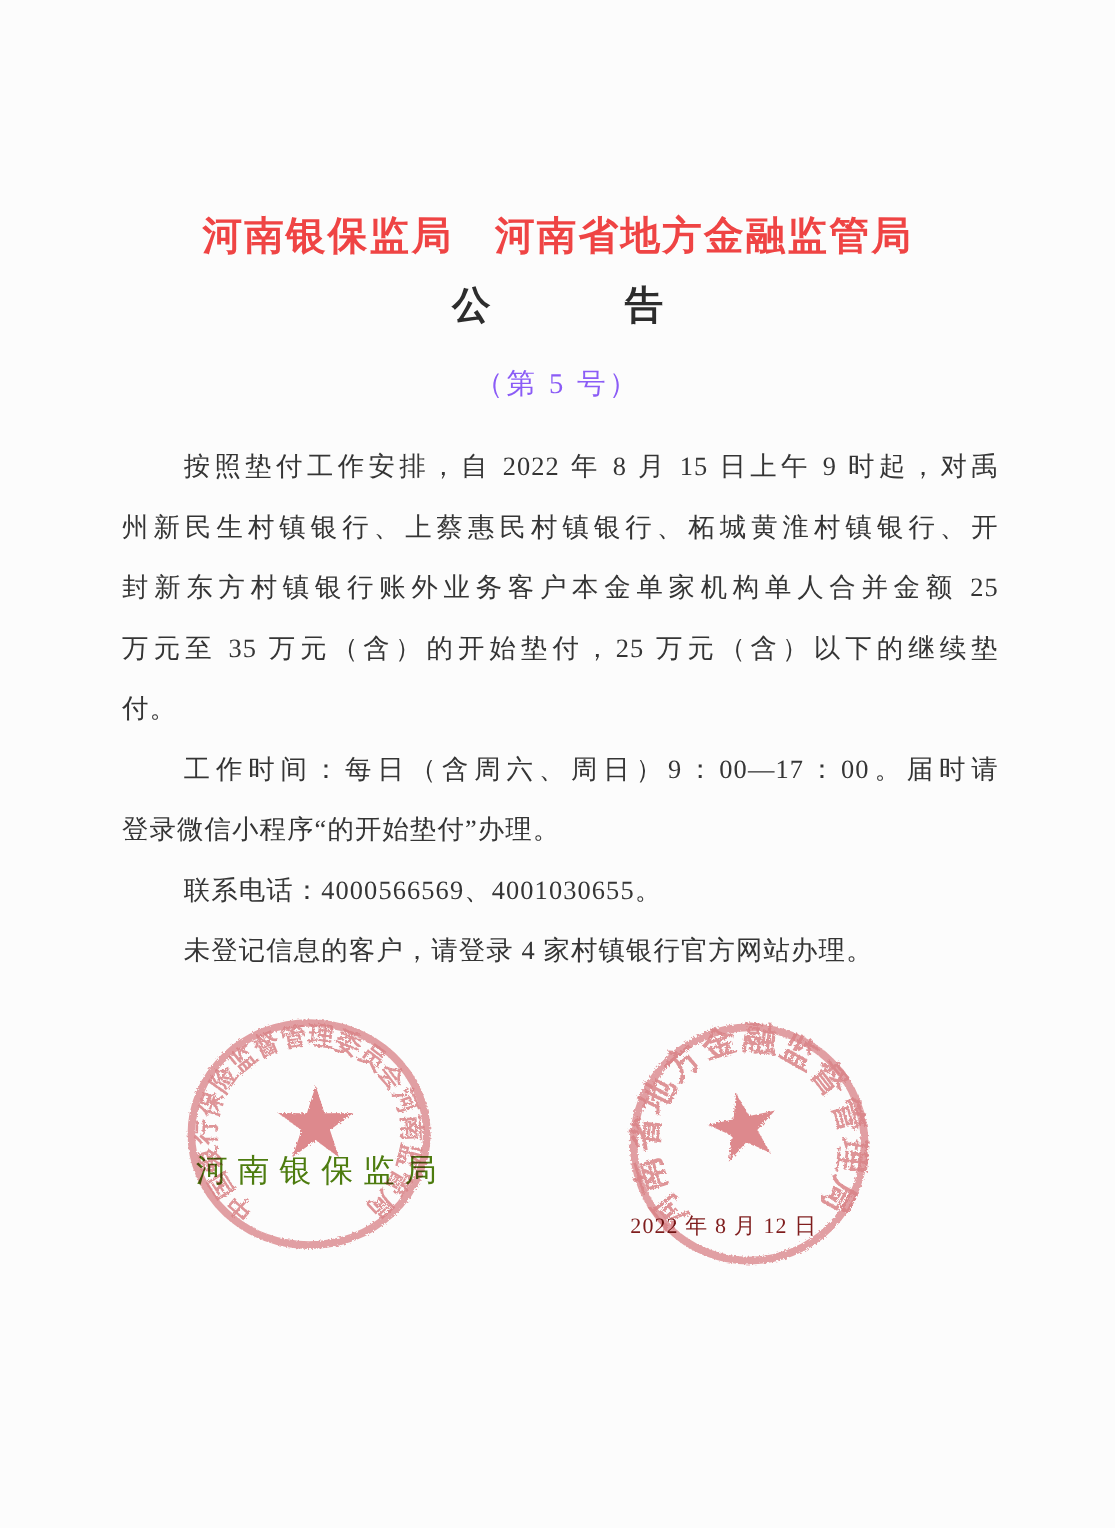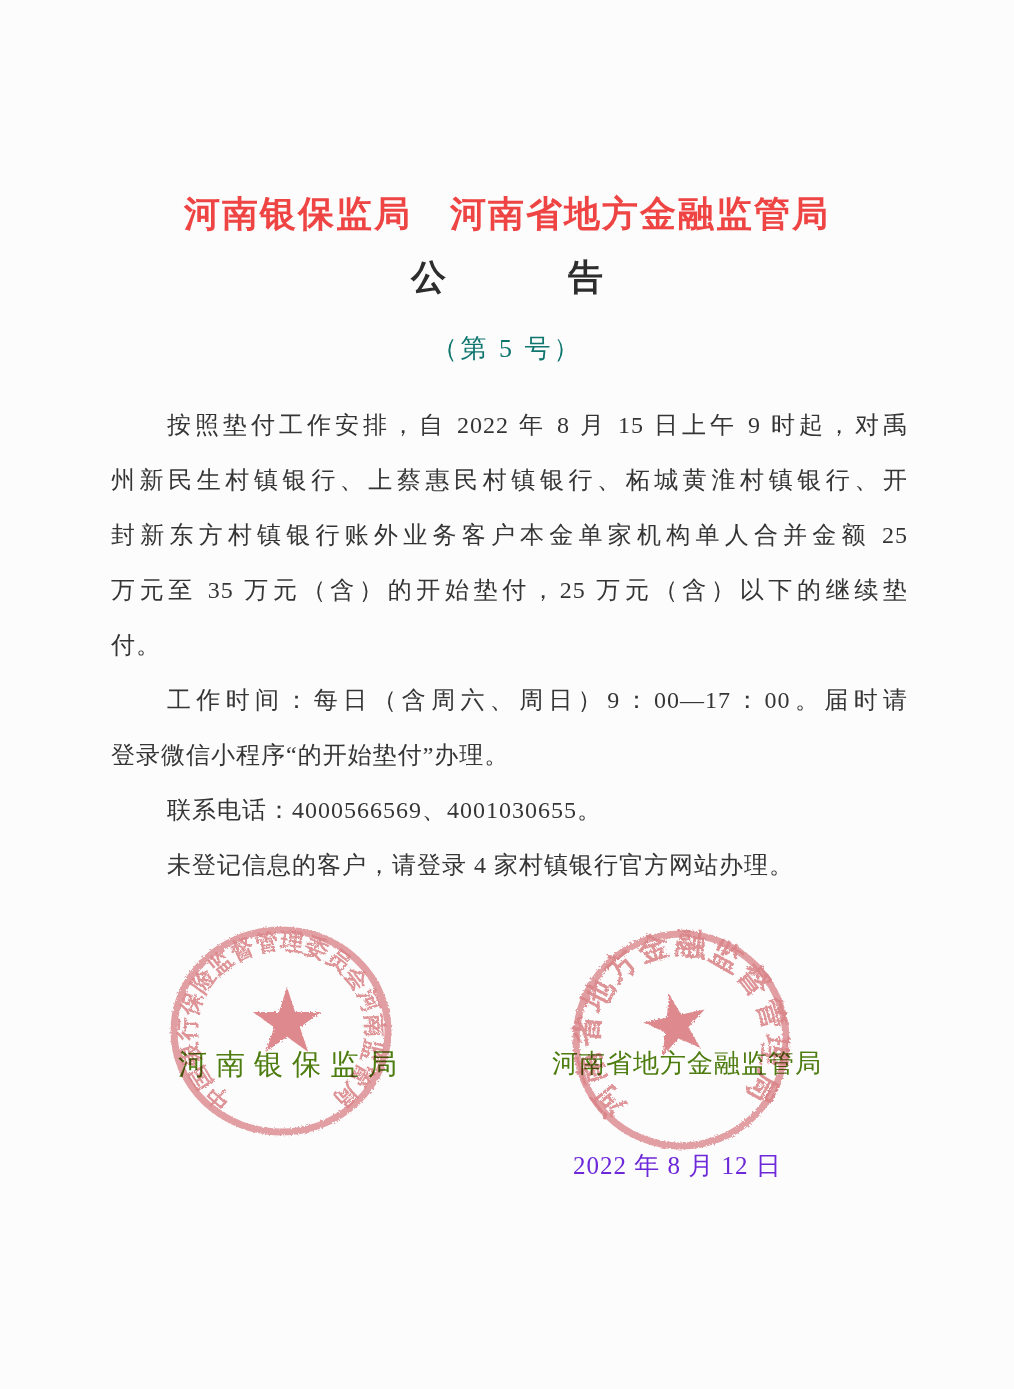--- a/index.html
+++ b/index.html
@@ -18,21 +18,21 @@
     white-space:pre;
   }
   .heading-row{
     position:absolute;top:254px;left:0;width:1014px;
     display:flex;justify-content:center;gap:122px;
     font-size:35px;font-weight:bold;color:#2d2d2d;
   }
   .doc-number{
     position:absolute;top:331px;left:0;width:1014px;
     text-align:center;
-    font-size:26px;color:#0f766e;
+    font-size:26px;color:#8b5cf6;
     letter-spacing:3px;
   }
   .doc-body{
     position:absolute;top:398px;left:111px;width:797px;
     font-size:24px;color:#353535;
   }
   .bl{
     height:55px;line-height:55px;
     white-space:nowrap;
     letter-spacing:1px;
@@ -41,21 +41,21 @@
     white-space:normal;
     text-align:justify;
     text-align-last:justify;
   }
   .bl.indent{ text-indent:56px; }
   .sig{
     position:absolute;color:#4d7c0f;white-space:pre;
   }
   .sig-left{ left:178px;top:1045px;font-size:29px;letter-spacing:9px; }
   .sig-right{ left:552px;top:1046px;font-size:26px;letter-spacing:1px; }
-  .issue-date{ left:573px;top:1101px;font-size:25px;letter-spacing:1px;position:absolute;color:#6d28d9;white-space:pre;margin-top:48px; }
+  .issue-date{ left:573px;top:1101px;font-size:20px;letter-spacing:1px;position:absolute;color:#7f1d1d;white-space:pre; }
   .seal{
     position:absolute;
     mix-blend-mode:multiply;
     opacity:.92;
   }
   .seal-left{ left:162px;top:918px; }
   .seal-right{ left:568px;top:926px; }
   .rim-text{
     font-family:"Liberation Serif","DejaVu Serif",serif;
     font-weight:bold;
@@ -82,21 +82,20 @@
     <div class="bl stretch">封新东方村镇银行账外业务客户本金单家机构单人合并金额 25</div>
     <div class="bl stretch">万元至 35 万元（含）的开始垫付，25 万元（含）以下的继续垫</div>
     <div class="bl">付。</div>
     <div class="bl indent stretch">工作时间：每日（含周六、周日）9：00—17：00。届时请</div>
     <div class="bl">登录微信小程序“的开始垫付”办理。</div>
     <div class="bl indent">联系电话：4000566569、4001030655。</div>
     <div class="bl indent">未登记信息的客户，请登录 4 家村镇银行官方网站办理。</div>
   </div>
 
   <div class="sig sig-left">河南银保监局</div>
-  <div class="sig sig-right">河南省地方金融监管局</div>
   <div class="issue-date">2022 年 8 月 12 日</div>
 
   <svg class="seal seal-left" width="238" height="226" viewBox="0 0 238 226">
     <defs>
       <filter id="rough1" x="-10%" y="-10%" width="120%" height="120%">
         <feTurbulence type="fractalNoise" baseFrequency="0.55" numOctaves="2" result="n"></feTurbulence>
         <feDisplacementMap in="SourceGraphic" in2="n" scale="3.5"></feDisplacementMap>
       </filter>
       <path id="arcL" d="M 69.7 180.2 A 86 82 0 1 1 168.3 180.2" fill="none"></path>
     </defs>

